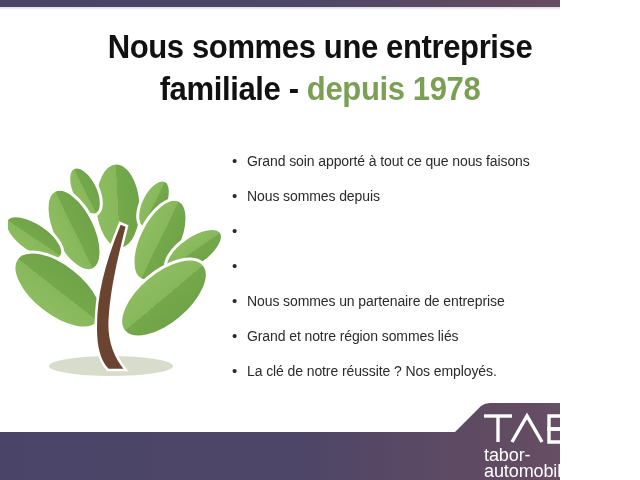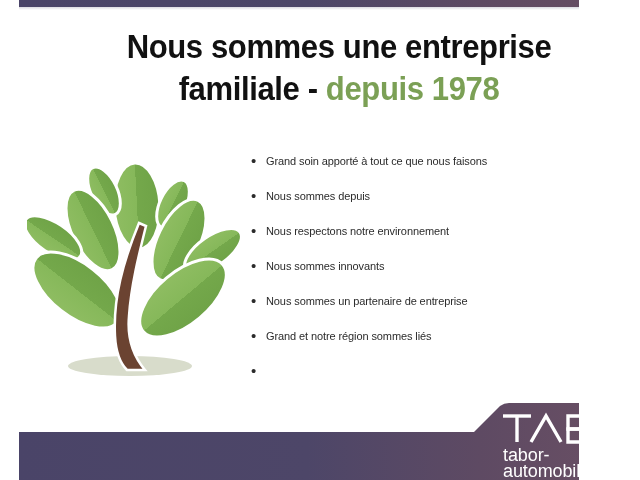--- a/index.html
+++ b/index.html
@@ -15,21 +15,20 @@
     position: relative;
   }
 
   #slide {
     position: absolute;
     left: 0; top: 0;
     width: 560px;
     height: 480px;
     background: #ffffff;
     overflow: hidden;
-    margin-left: 19px;
   }
 
   
   .top-strip {
     position: absolute;
     left: 0; top: 0;
     width: 640px;
     height: 7px;
     background: linear-gradient(to right, #4a4468 0%, #4c4668 45%, #5e4a63 72%, #6b4f63 100%);
   }
@@ -79,21 +78,21 @@
     flex: 0 0 17px;
     color: #2b2b2b;
     font-size: 15px;
     line-height: 20px;
     text-align: left;
     padding-left: 2px;
     box-sizing: border-box;
   }
   .bullet-text {
     color: #2b2b2b;
-    font-size: 11px;
+    font-size: 14px;
     line-height: 20px;
     white-space: nowrap;
     letter-spacing: -0.1px;
   }
 
   
   .tree {
     position: absolute;
     left: 8px;
     top: 158px;
@@ -192,36 +191,35 @@
     <div class="bullet-row">
       <span class="bullet-dot">•</span>
       <span class="bullet-text">Grand soin apporté à tout ce que nous faisons</span>
     </div>
     <div class="bullet-row">
       <span class="bullet-dot">•</span>
       <span class="bullet-text">Nous sommes depuis</span>
     </div>
     <div class="bullet-row">
       <span class="bullet-dot">•</span>
-      <span class="bullet-text">Nous respectons notre environnement</span>
-    </div>
-    <div class="bullet-row">
-      <span class="bullet-dot">•</span>
-      <span class="bullet-text">Nous sommes innovants</span>
+    </div>
+    <div class="bullet-row">
+      <span class="bullet-dot">•</span>
     </div>
     <div class="bullet-row">
       <span class="bullet-dot">•</span>
       <span class="bullet-text">Nous sommes un partenaire de entreprise</span>
     </div>
     <div class="bullet-row">
       <span class="bullet-dot">•</span>
       <span class="bullet-text">Grand et notre région sommes liés</span>
     </div>
     <div class="bullet-row">
       <span class="bullet-dot">•</span>
+      <span class="bullet-text">La clé de notre réussite ? Nos employés.</span>
     </div>
   </div>
 
   <div class="bottom-bar">
     <svg width="640" height="82" viewBox="0 0 640 82" xmlns="http://www.w3.org/2000/svg">
       <defs>
         <linearGradient id="barGrad" x1="0" y1="0" x2="1" y2="0">
           <stop offset="0%" stop-color="#4a4468"></stop>
           <stop offset="45%" stop-color="#4d4668"></stop>
           <stop offset="72%" stop-color="#5e4a63"></stop>

